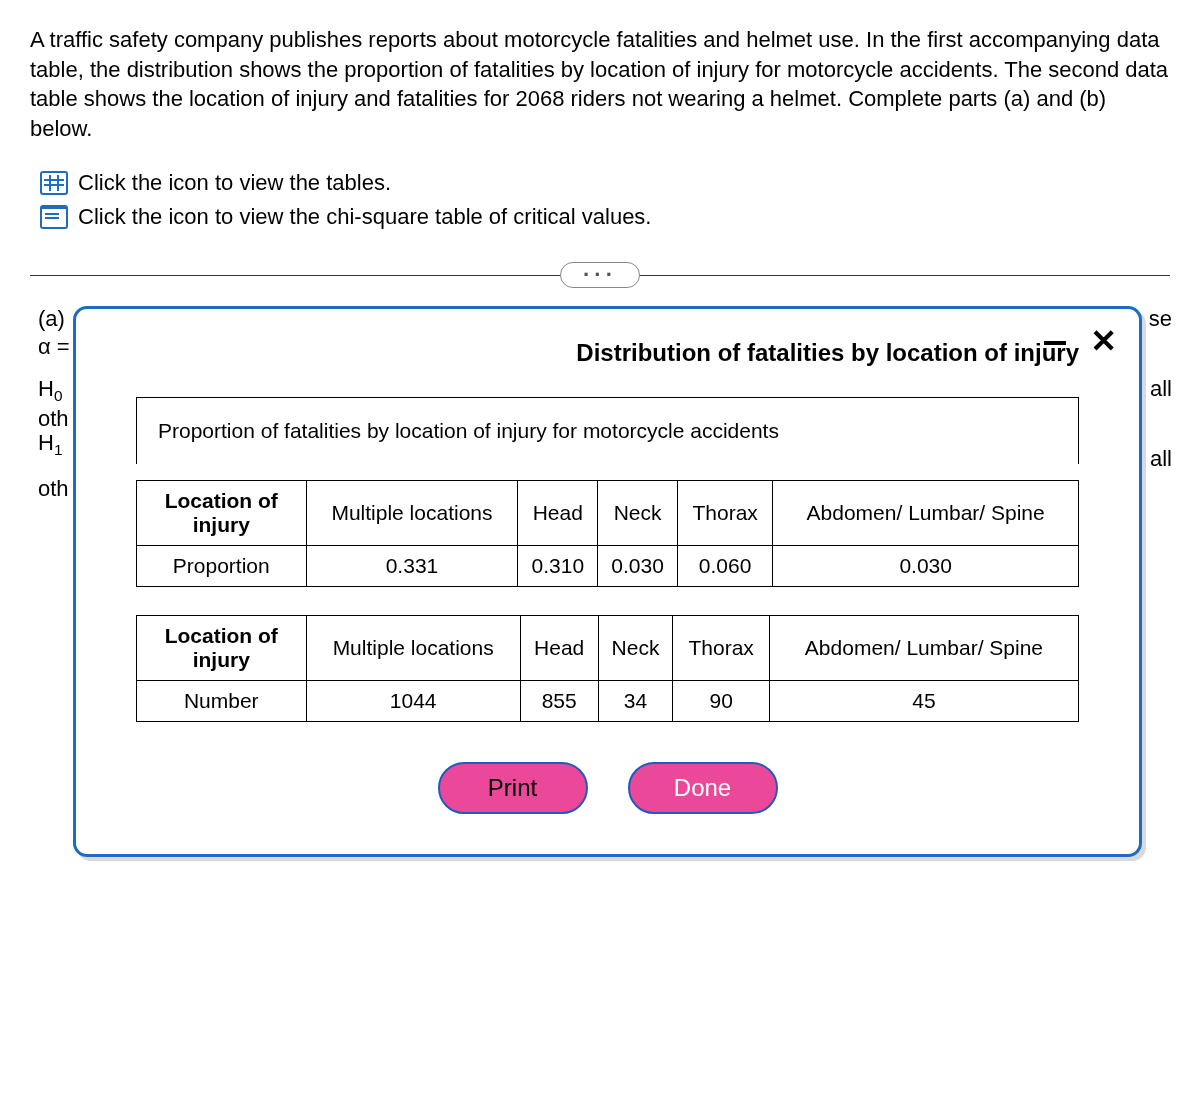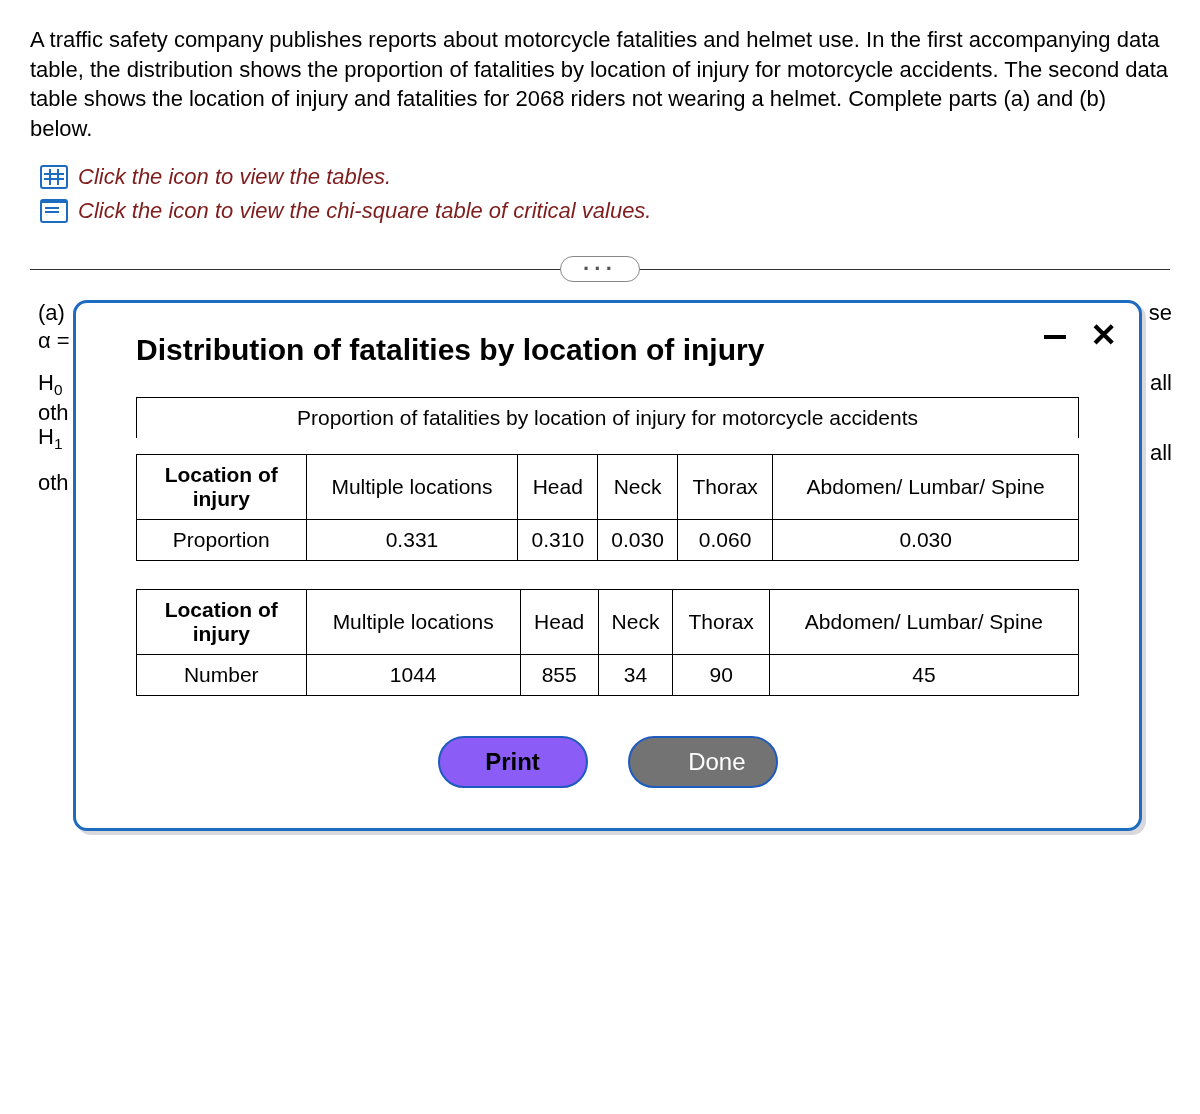--- a/index.html
+++ b/index.html
@@ -4,21 +4,21 @@
   <style>
     * { box-sizing: border-box; margin: 0; padding: 0; }
     body {
       font-family: Arial, Helvetica, sans-serif;
       font-size: 22px;
       color: #000;
       background: #fff;
       padding: 25px 30px;
       width: 1200px;
     }
-    .intro { line-height: 1.35; margin-bottom: 20px; }
+    .intro { line-height: 1.35; margin-bottom: 26px; }
     .icon-row {
       display: flex;
       align-items: center;
       gap: 10px;
       margin-bottom: 8px;
       margin-left: 10px;
     }
     .icon-box {
       width: 28px; height: 24px;
       border: 2px solid #1e6cc0;
@@ -38,21 +38,21 @@
       top: 2px; bottom: 2px; left: 7px; width: 2px;
       box-shadow: 8px 0 0 #1e6cc0;
     }
     .book-icon { border-top-width: 4px; }
     .book-icon::before {
       content: ""; position: absolute;
       left: 3px; top: 4px; width: 14px; height: 2px;
       background: #1e6cc0;
       box-shadow: 0 4px 0 #1e6cc0;
     }
-    .icon-label { font-size: 22px; color: #7f1d1d; text-decoration: none; font-style: italic; }
+    .icon-label { font-size: 22px; color: #000000; text-decoration: none; }
     .divider-row {
       position: relative;
       margin: 45px 0 30px;
       border-top: 1px solid #333;
     }
     .ellipsis-pill {
       position: absolute;
       left: 50%; top: -14px;
       transform: translateX(-50%);
       width: 80px; height: 26px;
@@ -84,21 +84,21 @@
 
     .popup {
       position: relative;
       margin: 10px 28px 0 35px;
       border: 3px solid #1e6cc0;
       border-radius: 14px;
       background: #fff;
       padding: 30px 20px 40px;
       box-shadow: 4px 4px 0 rgba(100,100,120,0.25);
     }
-    .popup-title { font-size: 30px; margin: 0 40px 30px 40px; }
+    .popup-title { font-size: 24px; margin: 0 40px 30px 40px; text-align: right; }
     .popup-controls {
       position: absolute; top: 16px; right: 22px;
       display: flex; gap: 24px; align-items: center;
       font-size: 30px; font-weight: bold;
     }
     .min-btn { width: 22px; height: 4px; background: #000; margin-top: 4px;}
     .close-btn { font-size: 32px; line-height: 1; cursor: pointer; }
 
     .tables-wrap { margin: 0 40px; }
     .data-table {
@@ -109,50 +109,47 @@
     }
     .data-table td, .data-table th {
       border: 1px solid #000;
       padding: 8px 6px;
       text-align: center;
       vertical-align: middle;
       font-weight: normal;
       font-size: 21px;
     }
     .table-caption {
-      text-align: center;
       border: 1px solid #000;
       border-bottom: none;
-      padding: 8px;
+      padding: 21px;
       font-size: 21px;
     }
     .btn-row {
       display: flex; gap: 40px;
       justify-content: center;
       margin-top: 40px;
     }
     .pill-btn {
       min-width: 150px;
       padding: 10px 30px;
       border-radius: 30px;
       font-size: 24px;
       text-align: center;
       cursor: pointer;
     }
     .pill-outline {
-      background: #8b5cf6;
+      background: #ec4899;
       border: 2.5px solid #1e5bbf;
       color: #000;
-      font-weight: bold;
     }
     .pill-solid {
-      background: #737373;
+      background: #ec4899;
       border: 2.5px solid #1e5bbf;
       color: #fff;
-      text-align: right;
     }
   </style>
 </head>
 <body>
 
 <p class="intro">A traffic safety company publishes reports about motorcycle fatalities and helmet use. In the first accompanying data table, the distribution shows the proportion of fatalities by location of injury for motorcycle accidents. The second data table shows the location of injury and fatalities for 2068 riders not wearing a helmet. Complete parts (a) and (b) below.</p>
 
 <div class="icon-row">
   <span class="icon-box grid-icon"></span>
   <span class="icon-label">Click the icon to view the tables.</span>

